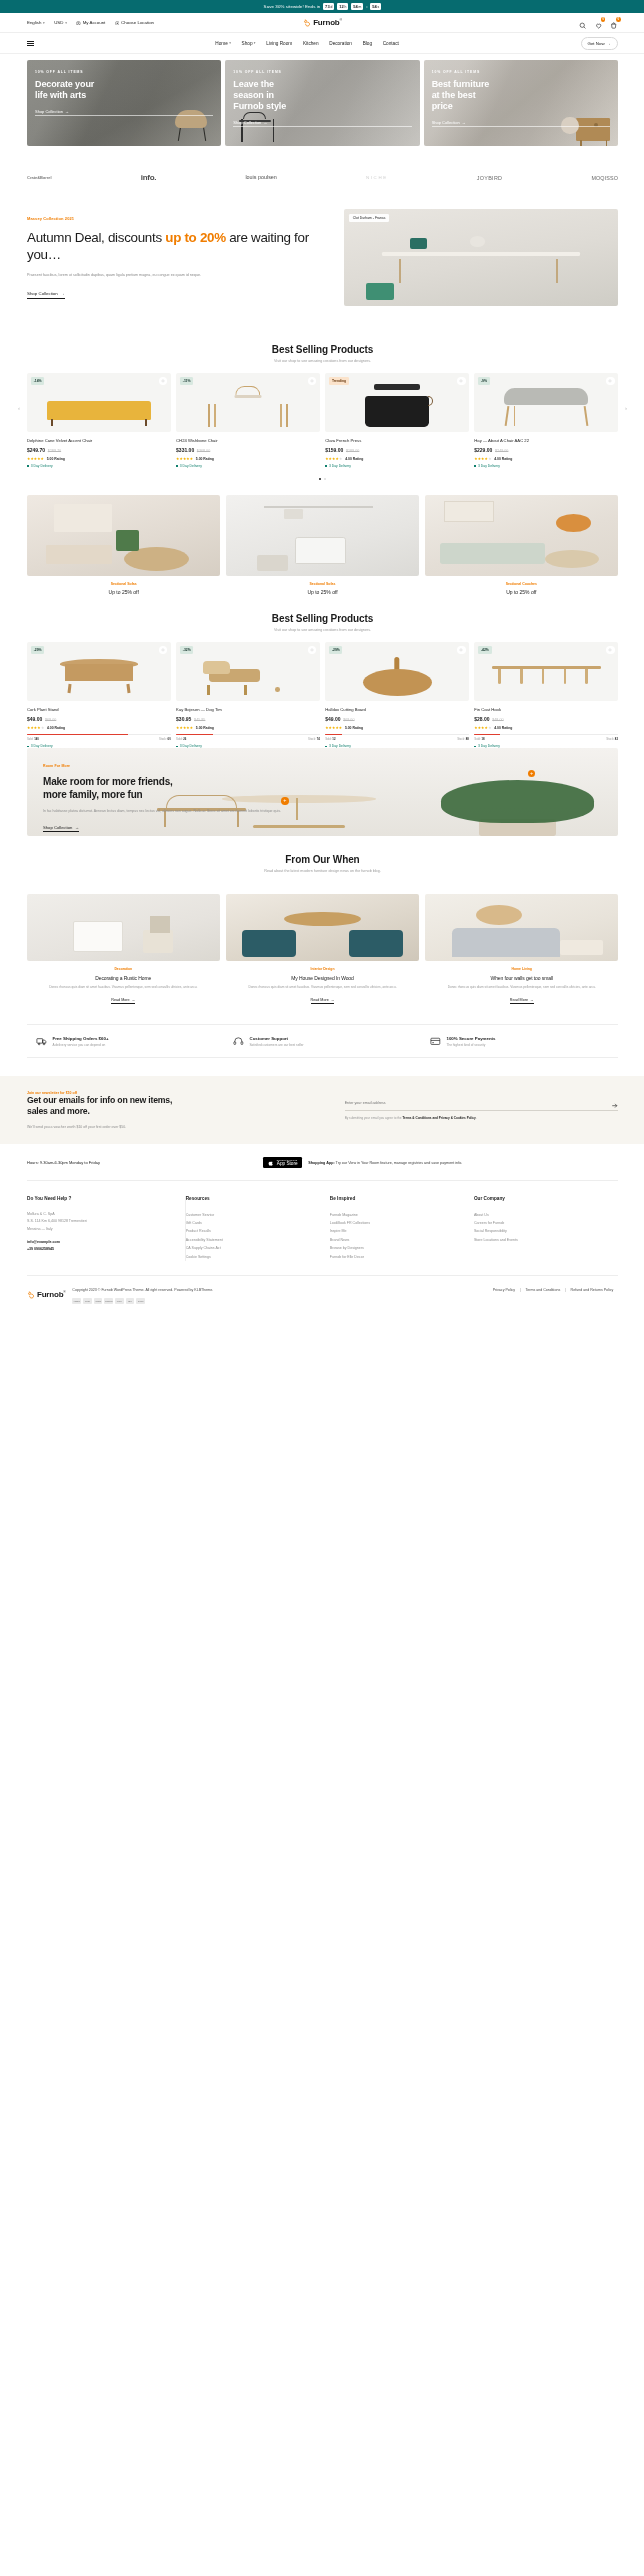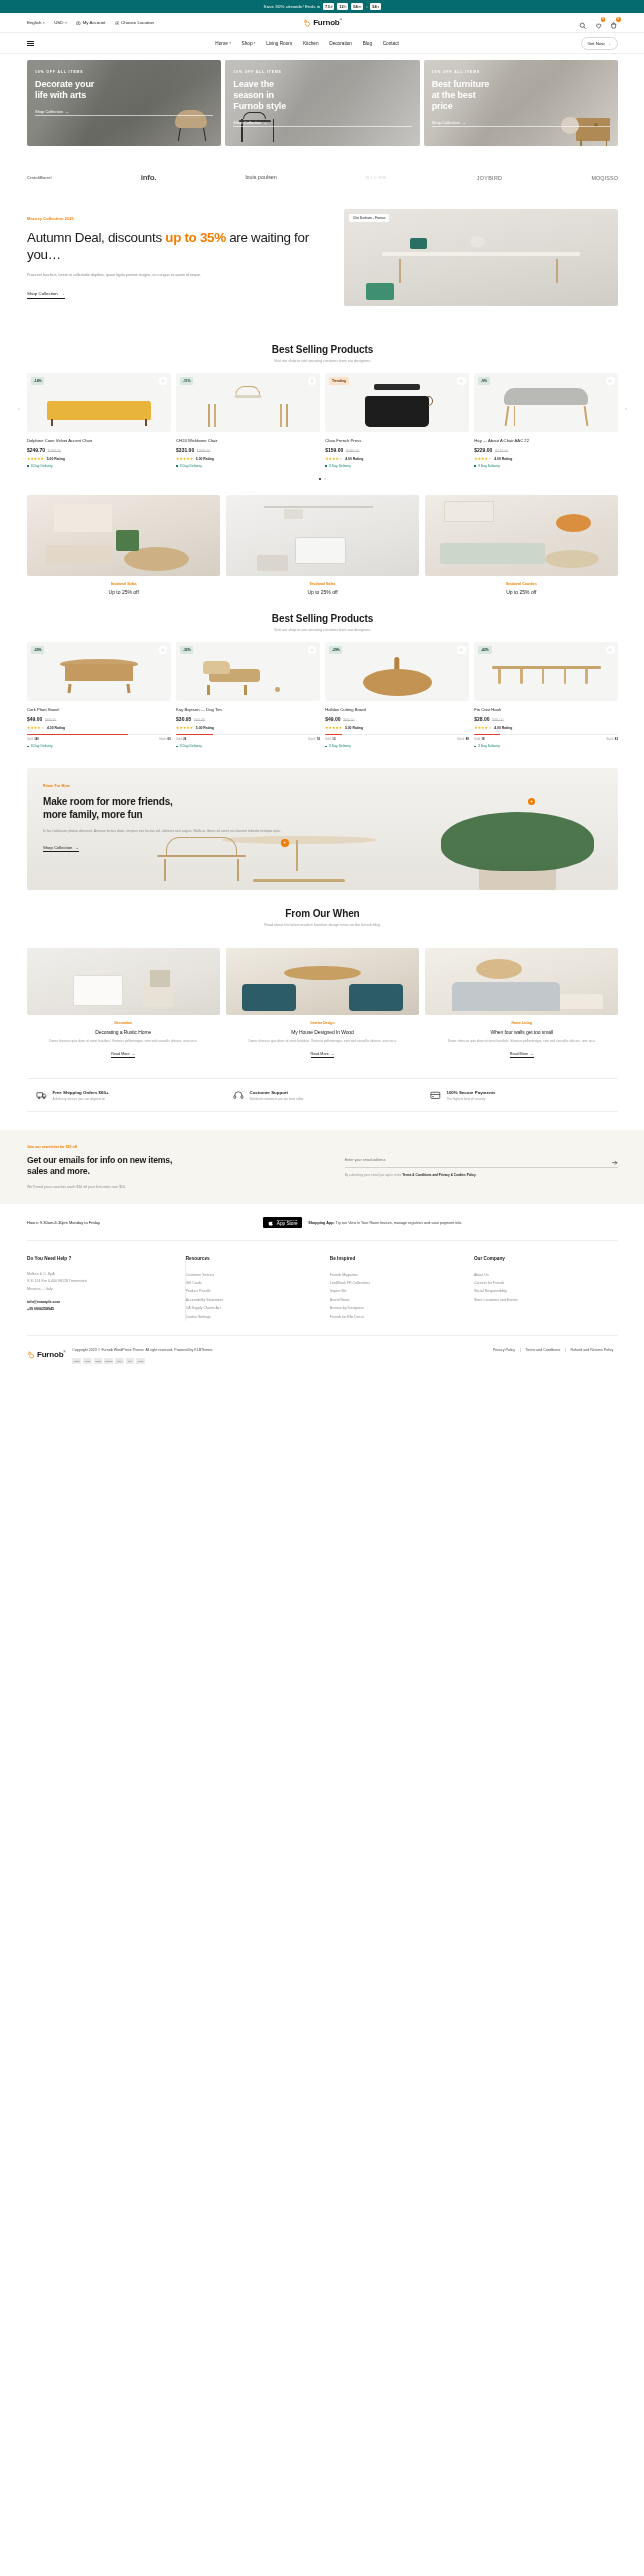--- a/index.html
+++ b/index.html
@@ -193,21 +193,21 @@
   .cat-img { height: 81px; border-radius: 2px; position: relative; overflow: hidden; }
   .ci1 { background: linear-gradient(165deg,#efe9e2 0%,#e2dbd2 55%,#d6cec3 100%); }
   .ci2 { background: linear-gradient(165deg,#f2f1ef 0%,#e6e5e2 60%,#dbdad6 100%); }
   .ci3 { background: linear-gradient(165deg,#f0ece6 0%,#e4ded6 55%,#ded7cd 100%); }
   .cat-meta { text-align: center; padding: 6px 0 0; }
   .cat-kicker { font-size: 3.5px; color: #f07d00; font-weight: 700; }
   .cat-title { font-size: 5px; margin-top: 3.4px; font-weight: 500; }
 
   
   .wbanner {
-    margin-top: 20px; height: 122px; border-radius: 2px; position: relative; overflow: hidden;
+    height: 88px; border-radius: 2px; position: relative; overflow: hidden;
     background: linear-gradient(180deg,#f4f2ef 0%,#eceae5 55%,#e6e3dd 100%);
     padding: 16px 0 0 16px;
   }
   .wb-kicker { font-size: 3.5px; color: #f07d00; font-weight: 700; letter-spacing: 0.1px; }
   .wb-title { font-size: 10px; font-weight: 600; line-height: 1.32; margin-top: 6.7px; letter-spacing: -0.2px; width: 58%; }
   .wb-sub { font-size: 3.5px; color: #8d8d8d; line-height: 1.8; margin-top: 6.7px; width: 44%; }
   .wb-cta {
     margin-top: 10.7px; font-size: 4.2px; display: inline-flex; align-items: center; gap: 2.7px;
     border-bottom: 0.7px solid #1b1b1b; padding-bottom: 1.3px; cursor: pointer;
   }
@@ -240,21 +240,21 @@
   .svc { flex: 1; display: flex; align-items: center; gap: 5.4px; padding-left: 9.4px; }
   .svc-ic { width: 10.7px; height: 10.7px; flex: 0 0 10.7px; color: #2b2b2b; }
   .svc-t { font-size: 4.4px; font-weight: 700; }
   .svc-s { font-size: 3.2px; color: #9a9a9a; margin-top: 2px; }
 
   
   .news-wrap { background: #f7f5f0; margin-top: 17.5px; padding: 14.8px 0; }
   .nl { display: flex; align-items: center; }
   .nl-left { flex: 1.06; }
   .nl-kicker { font-size: 3.5px; color: #f07d00; font-weight: 700; }
-  .nl-title { font-size: 8.7px; font-weight: 600; line-height: 1.35; margin-top: 6px; letter-spacing: -0.2px; }
+  .nl-title { font-size: 8.7px; font-weight: 600; line-height: 1.35; letter-spacing: -0.2px; }
   .nl-sub { font-size: 3.5px; color: #8d8d8d; margin-top: 6.7px; }
   .nl-right { flex: .94; padding-left: 9.4px; }
   .nl-form { display: flex; align-items: center; border-bottom: 0.7px solid #d5d2cb; padding-bottom: 3.4px; }
   .nl-input { flex: 1; border: none; background: transparent; font-size: 3.7px; color: #8d8d8d; outline: none; font-family: inherit; }
   .nl-btn { width: 7.4px; height: 7.4px; cursor: pointer; color: #1b1b1b; }
   .nl-terms { font-size: 3.1px; color: #9a9a9a; margin-top: 5.4px; }
   .nl-terms a { color: #1b1b1b; text-decoration: none; font-weight: 600; }
 
   
   .f-hours { display: flex; align-items: center; padding: 13.4px 0 12px; }
@@ -484,21 +484,21 @@
     <div class="brand b-niche">NICHE</div>
     <div class="brand b-joy">JOYBIRD</div>
     <div class="brand b-moq">MOQISSO</div>
   </div>
 </div>
 
 <div class="wrap">
   <div class="deal">
     <div class="deal-left">
       <div class="deal-kicker">Massey Collection 2021</div>
-      <div class="deal-title"><span>Autumn Deal, discounts </span><b>up to 35%</b><span> are waiting for you…</span></div>
+      <div class="deal-title"><span>Autumn Deal, discounts </span><b>up to 20%</b><span> are waiting for you…</span></div>
       <div class="deal-sub">Praesent faucibus, lorem ut sollicitudin dapibus, quam ligula pretium magna, eu congue ex quam id neque.</div>
       <div class="deal-cta">
           <span>Shop Collection</span>
           <span>→</span>
         </div>
     </div>
     <div class="deal-right">
       <div class="deal-tag">Clot Durham - Franca</div>
       <div style="position:absolute;left:14%;top:44%;width:72%;height:4.7px;background:#f2efe9;border-radius:1.3px;"></div>
       <div style="position:absolute;left:20%;top:51%;width:2px;height:24px;background:#c2a87e;"></div>

